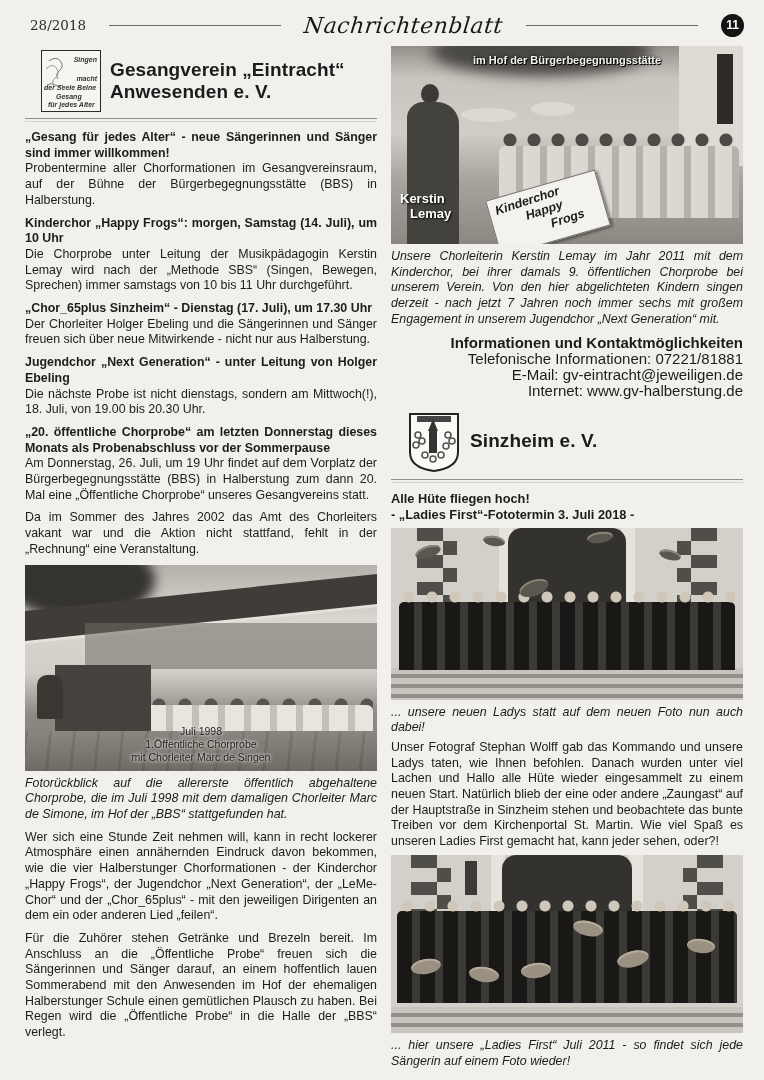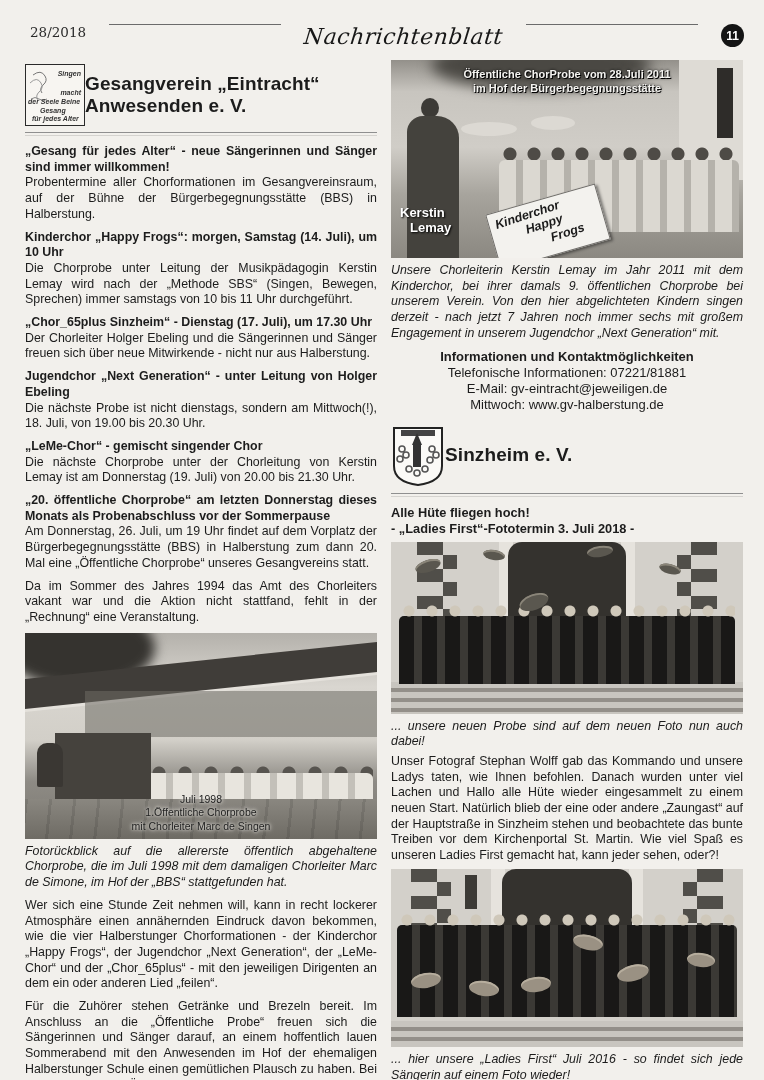--- a/index.html
+++ b/index.html
@@ -1,39 +1,39 @@
 <!DOCTYPE html>
 <html lang="de"><head>
 <meta charset="utf-8">
 <style>
   html,body{margin:0;padding:0;background:#888;}
   .page{width:764px;height:1080px;background:#f2f0ec;position:relative;overflow:hidden;
         font-family:"Liberation Sans",sans-serif;color:#1c1c1c;margin:0 auto;}
   
-  .hdr{display:flex;align-items:flex-start;gap:23px;padding:24px 20px 0 30px;height:30px;}
+  .hdr{display:flex;align-items:center;gap:23px;padding:10px 20px 0 30px;height:30px;}
   .issue{font-size:13.5px;font-family:"DejaVu Serif",serif;color:#2a2a2a;white-space:nowrap;}
   .hline{flex:1;height:1px;background:#6b6b6b;}
   .masthead{font-family:"DejaVu Serif",serif;font-style:italic;font-size:22px;letter-spacing:.5px;
             transform:skewX(-6deg);white-space:nowrap;color:#181818;}
   .pagenum{width:23px;height:23px;border-radius:50%;background:#141414;color:#fff;font-size:12px;
            font-weight:bold;display:flex;align-items:center;justify-content:center;flex:0 0 auto;}
   
   .cols{display:flex;gap:14px;padding:6px 22px 0 25px;}
   .col{width:352px;flex:0 0 352px;}
   .para{font-size:12.4px;line-height:15.7px;text-align:justify;margin:0 0 7px;}
   .b{font-weight:bold;}
   .cap{font-style:italic;}
   
   .banner{position:relative;height:54px;margin-bottom:2px;}
   .banner svg.arcs{position:absolute;left:0;top:0;width:352px;height:54px;}
   .banner-circle{position:absolute;left:28px;top:3px;width:47px;height:47px;background:#161616;
                  border-radius:50%;display:flex;align-items:center;justify-content:center;}
   .banner-label{position:absolute;left:92px;top:19px;font-weight:bold;font-size:15px;letter-spacing:.3px;}
   
-  .orghead{display:flex;align-items:center;margin:4px 0 2px;}
+  .orghead{display:flex;gap:9px;align-items:center;margin:4px 16px 2px;}
   .orglogo{width:58px;height:60px;border:1.5px solid #2a2a2a;background:#f7f5f1;position:relative;
            flex:0 0 auto;font-weight:bold;font-style:italic;color:#333;}
   .orglogo span{position:absolute;font-size:7px;line-height:1;}
   .orglogo svg{position:absolute;left:1px;top:4px;}
   .orgtitle{font-size:19px;font-weight:bold;line-height:1.18;letter-spacing:.1px;}
   .rule{height:2px;border-top:1.5px solid #8f8f8f;border-bottom:1px solid #d5d3cf;margin:6px 0 8px;}
   .crest{flex:0 0 auto;}
   
   .photo{position:relative;overflow:hidden;margin:2px 0 5px;}
   .ph-label{position:absolute;z-index:5;}
@@ -96,21 +96,21 @@
   .ch-heads{position:absolute;height:15px;
             background-image:radial-gradient(circle at 10px 7px,#cfc8ba 5px,transparent 6px);
             background-size:23px 100%;background-repeat:repeat-x;z-index:2;}
   .ch-bodies{position:absolute;border-radius:5px 5px 0 0;z-index:1;
              background:repeating-linear-gradient(90deg,#191817 0 15px,#3b3935 15px 23px);}
   .hat{position:absolute;border-radius:50%;background:#5a574f;box-shadow:inset 0 2px 0 #8a8579;z-index:3;}
   .hat.straw{background:#9a9183;box-shadow:inset 0 2px 0 #b7ae9e;}
   .p16-win{position:absolute;top:6px;width:12px;height:34px;background:#3c3a36;}
   
   .tight{margin-bottom:0;}
-  .contact div{font-size:13px;line-height:16px;text-align:center;}
+  .contact div{font-size:15px;line-height:16px;text-align:right;}
   .headline{font-size:12.8px;line-height:16px;font-weight:bold;margin:4px 0 5px;}
 </style>
 </head>
 <body>
 
 <div class="page">
 
   <div class="hdr">
     <span class="issue">28/2018</span>
     <span class="hline"></span>
@@ -153,29 +153,25 @@
       </div>
       <div class="para">
         <div class="b">„Chor_65plus Sinzheim“ - Dienstag (17. Juli), um 17.30 Uhr</div>
         <div>Der Chorleiter Holger Ebeling und die Sängerinnen und Sänger freuen sich über neue Mitwirkende - nicht nur aus Halberstung.</div>
       </div>
       <div class="para">
         <div class="b">Jugendchor „Next Generation“ - unter Leitung von Holger Ebeling</div>
         <div>Die nächste Probe ist nicht dienstags, sondern am Mittwoch(!), 18. Juli, von 19.00 bis 20.30 Uhr.</div>
       </div>
       <div class="para">
-        <div class="b">„LeMe-Chor“ - gemischt singender Chor</div>
-        <div>Die nächste Chorprobe unter der Chorleitung von Kerstin Lemay ist am Donnerstag (19. Juli) von 20.00 bis 21.30 Uhr.</div>
-      </div>
-      <div class="para">
         <div class="b">„20. öffentliche Chorprobe“ am letzten Donnerstag dieses Monats als Probenabschluss vor der Sommerpause</div>
         <div>Am Donnerstag, 26. Juli, um 19 Uhr findet auf dem Vorplatz der Bürgerbegegnungsstätte (BBS) in Halberstung zum dann 20. Mal eine „Öffentliche Chorprobe“ unseres Gesangvereins statt.</div>
       </div>
 
-      <div class="para">Da im Sommer des Jahres 1994 das Amt des Chorleiters vakant war und die Aktion nicht stattfand, fehlt in der „Rechnung“ eine Veranstaltung.</div>
+      <div class="para">Da im Sommer des Jahres 2002 das Amt des Chorleiters vakant war und die Aktion nicht stattfand, fehlt in der „Rechnung“ eine Veranstaltung.</div>
 
       <div class="photo p98">
         <div class="p98-foliage"></div>
         <div class="p98-roof"></div>
         <div class="p98-shade"></div>
         <div class="p98-heads"></div>
         <div class="p98-bodies"></div>
         <div class="p98-keys"></div>
         <div class="p98-piano"></div>
         <div class="p98-pianist"></div>
@@ -198,41 +194,40 @@
         <div class="p11-foliage"></div>
         <div class="p11-bldg"></div>
         <div class="p11-door"></div>
         <div class="p11-table" style="left:70px;top:62px;"></div>
         <div class="p11-table" style="left:140px;top:56px;width:44px;"></div>
         <div class="p11-cond-head"></div>
         <div class="p11-conductor"></div>
         <div class="p11-heads"></div>
         <div class="p11-bodies"></div>
         <div class="ph-label p11-overlay">
-          <div>Öffentliche ChorProbe vom 28.Juli 2011</div>
           <div>im Hof der Bürgerbegegnungsstätte</div>
         </div>
         <div class="ph-label p11-name">
           <div>Kerstin</div>
           <div style="padding-left:10px;">Lemay</div>
         </div>
         <div class="p11-stick"></div>
         <div class="p11-sign">
           <div style="padding:3px 0 0 6px;">Kinderchor</div>
           <div style="padding-left:34px;">Happy</div>
           <div style="padding-left:56px;">Frogs</div>
         </div>
       </div>
       <div class="para cap">Unsere Chorleiterin Kerstin Lemay im Jahr 2011 mit dem Kinderchor, bei ihrer damals 9. öffentlichen Chorprobe bei unserem Verein. Von den hier abgelichteten Kindern singen derzeit - nach jetzt 7 Jahren noch immer sechs mit großem Engagement in unserem Jugendchor „Next Generation“ mit.</div>
 
       <div class="contact" style="margin-bottom:12px;">
         <div class="b">Informationen und Kontaktmöglichkeiten</div>
         <div>Telefonische Informationen: 07221/81881</div>
         <div>E-Mail: gv-eintracht@jeweiligen.de</div>
-        <div>Mittwoch: www.gv-halberstung.de</div>
+        <div>Internet: www.gv-halberstung.de</div>
       </div>
 
       <div class="orghead">
         <svg class="crest" width="54" height="62" viewBox="0 0 54 62">
           <path d="M3 3 h48 v38 q0 16 -24 19 q-24 -3 -24 -19 Z" fill="#fbfaf7" stroke="#222" stroke-width="2"></path>
           <rect x="10" y="5" width="34" height="6" fill="#444"></rect>
           <rect x="22" y="20" width="8" height="22" fill="#333"></rect>
           <path d="M21 20 L26 8 L31 20 Z" fill="#333"></path>
           <g fill="none" stroke="#555" stroke-width="1.6">
             <circle cx="11" cy="24" r="3"></circle>
@@ -267,21 +262,21 @@
         <div class="ch-portal"></div>
         <div class="hat" style="left:24px;top:18px;width:26px;height:12px;transform:rotate(-18deg);"></div>
         <div class="hat" style="left:92px;top:8px;width:22px;height:10px;transform:rotate(10deg);"></div>
         <div class="hat" style="left:196px;top:4px;width:26px;height:11px;transform:rotate(-8deg);"></div>
         <div class="hat" style="left:268px;top:22px;width:22px;height:10px;transform:rotate(14deg);"></div>
         <div class="hat" style="left:128px;top:52px;width:30px;height:16px;transform:rotate(-20deg);"></div>
         <div class="ch-heads" style="left:8px;right:8px;top:62px;"></div>
         <div class="ch-bodies" style="left:8px;right:8px;top:74px;height:68px;"></div>
         <div class="ch-steps"></div>
       </div>
-      <div class="para cap" style="margin-bottom:4px;">... unsere neuen Probe sind auf dem neuen Foto nun auch dabei!</div>
+      <div class="para cap" style="margin-bottom:4px;">... unsere neuen Ladys statt auf dem neuen Foto nun auch dabei!</div>
 
       <div class="para" style="margin-bottom:5px;">Unser Fotograf Stephan Wolff gab das Kommando und unsere Ladys taten, wie Ihnen befohlen. Danach wurden unter viel Lachen und Hallo alle Hüte wieder eingesammelt zu einem neuen Start. Natürlich blieb der eine oder andere „Zaungast“ auf der Hauptstraße in Sinzheim stehen und beobachtete das bunte Treiben vor dem Kirchenportal St. Martin. Wie viel Spaß es unseren Ladies First gemacht hat, kann jeder sehen, oder?!</div>
 
       <div class="photo church" style="height:178px;">
         <div class="ch-quoin" style="left:20px;height:60%;"></div>
         <div class="ch-quoin inner" style="left:46px;height:60%;"></div>
         <div class="p16-win" style="left:74px;"></div>
         <div class="ch-pillar" style="left:100px;height:64%;"></div>
         <div class="ch-pillar" style="right:100px;height:64%;"></div>
         <div class="ch-portal" style="width:130px;height:62%;"></div>
@@ -290,16 +285,16 @@
         <div class="ch-heads" style="left:6px;right:6px;top:44px;"></div>
         <div class="ch-bodies" style="left:6px;right:6px;top:56px;height:92px;"></div>
         <div class="hat straw" style="left:20px;top:104px;width:30px;height:15px;transform:rotate(-10deg);"></div>
         <div class="hat straw" style="left:78px;top:112px;width:30px;height:15px;transform:rotate(8deg);"></div>
         <div class="hat straw" style="left:130px;top:108px;width:30px;height:15px;transform:rotate(-6deg);"></div>
         <div class="hat straw" style="left:182px;top:66px;width:30px;height:15px;transform:rotate(12deg);"></div>
         <div class="hat straw" style="left:226px;top:96px;width:32px;height:16px;transform:rotate(-14deg);"></div>
         <div class="hat straw" style="left:296px;top:84px;width:28px;height:14px;transform:rotate(6deg);"></div>
         <div class="ch-steps" style="height:26px;"></div>
       </div>
-      <div class="para cap tight">... hier unsere „Ladies First“ Juli 2016 - so findet sich jede Sängerin auf einem Foto wieder!</div>
+      <div class="para cap tight">... hier unsere „Ladies First“ Juli 2011 - so findet sich jede Sängerin auf einem Foto wieder!</div>
     </div>
   </div>
 </div>
 
 </body></html>

